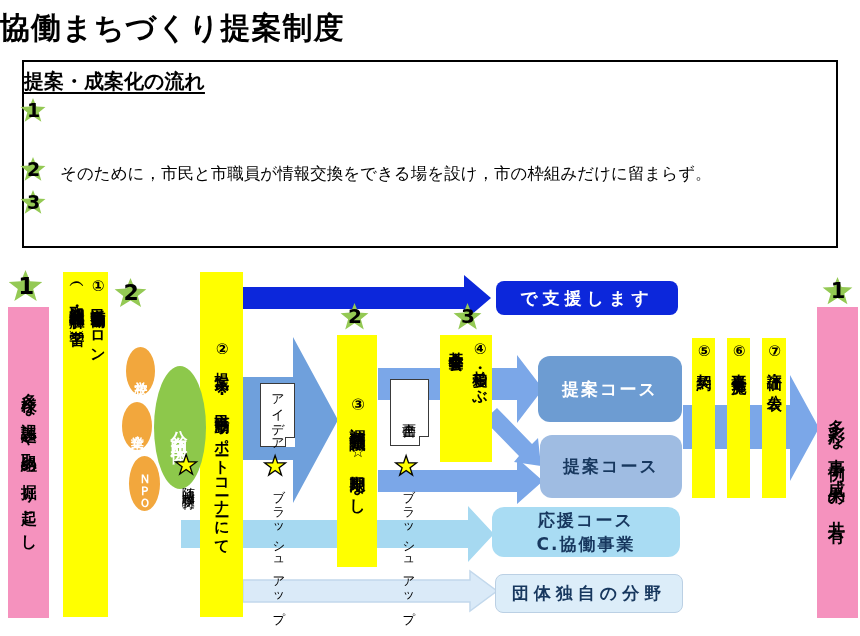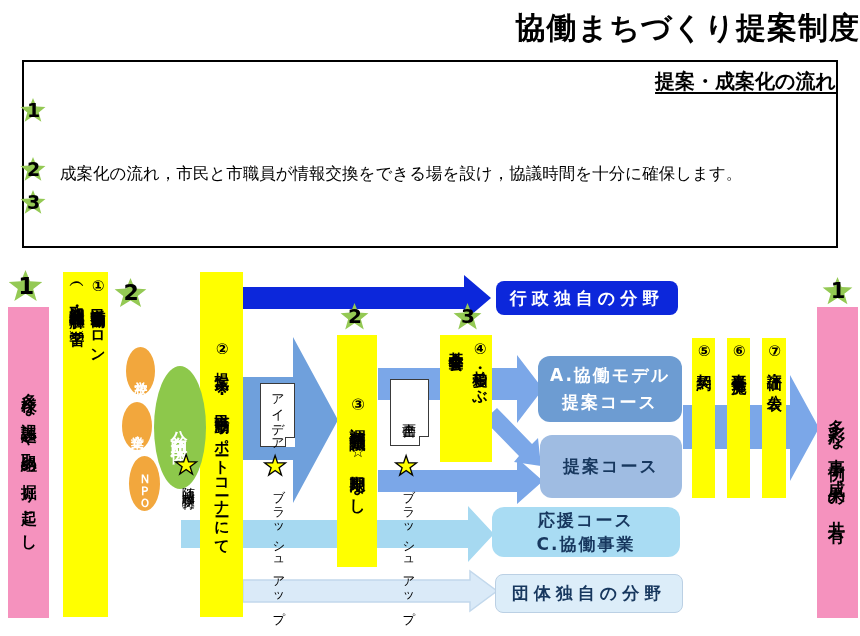--- a/index.html
+++ b/index.html
@@ -2,23 +2,23 @@
 <html><head>
 <meta charset="utf-8">
 <style>
   html,body{margin:0;padding:0}
   body{
     width:860px;height:636px;position:relative;background:#fff;
     font-family:"DejaVu Sans","Liberation Sans",sans-serif;color:#000;overflow:hidden;
   }
   .abs{position:absolute}
   
-  .page-title{left:0;right:0;top:8px;text-align:right;font-size:30px;font-weight:bold;letter-spacing:1px}
+  .page-title{left:0;right:0;top:8px;text-align:left;font-size:30px;font-weight:bold;letter-spacing:1px}
   .intro-box{left:22px;top:60px;width:812px;height:184px;border:2px solid #000;background:#fff;z-index:2}
-  .intro-heading{left:0;right:0;top:6px;text-align:right;font-size:20px;font-weight:bold}
+  .intro-heading{left:0;right:0;top:6px;text-align:left;font-size:20px;font-weight:bold}
   .intro-heading span{text-decoration:underline;text-underline-offset:4px}
   .intro-item{left:36px;width:778px;font-size:16.5px;line-height:28px}
   
   .gstar{position:absolute;z-index:4}
   .gstar .shape{position:absolute;left:0;top:0;right:0;bottom:0;background:#94C954;
     clip-path:polygon(50% 0%,63% 33%,98% 35%,72% 56%,82% 91%,50% 70%,18% 91%,28% 56%,2% 35%,37% 33%)}
   .gstar .num{position:absolute;left:52%;top:46%;transform:translate(-50%,-50%);font-weight:bold;color:#000;line-height:1}
   
   .bar{position:absolute;display:flex;align-items:center;justify-content:center;z-index:2}
   .bar.top{align-items:flex-start}
@@ -56,21 +56,21 @@
 
   <div class="gstar" style="left:-4px;top:36px;width:26px;height:26px">
     <span class="shape"></span>
     <span class="num" style="font-size:19px">1</span>
   </div>
 
   <div class="gstar" style="left:-4px;top:95px;width:26px;height:26px">
     <span class="shape"></span>
     <span class="num" style="font-size:19px">2</span>
   </div>
-  <div class="abs intro-item" style="top:98px">成案化の流れ，市民と市職員が情報交換をできる場を設け，協議時間を十分に確保します。</div>
+  <div class="abs intro-item" style="top:98px">そのために，市民と市職員が情報交換をできる場を設け，市の枠組みだけに留まらず。</div>
 
   <div class="gstar" style="left:-4px;top:128px;width:26px;height:26px">
     <span class="shape"></span>
     <span class="num" style="font-size:19px">3</span>
   </div>
 </div>
 
 <svg class="flow" width="860" height="381" viewBox="0 255 860 381">
   <polygon points="243,287 464,287 464,275 491,298 464,321 464,309 243,309" fill="#0C27DB"></polygon>
   <polygon points="243,377 293,377 293,337 338,420 293,503 293,460 243,460" fill="#6FA0DC"></polygon>
@@ -145,24 +145,23 @@
   <span class="num" style="font-size:20px">3</span>
 </div>
 <div class="bar2" style="left:440px;top:335px;width:52px;height:127px">
   <div class="cols" style="font-size:15px;font-weight:bold;line-height:24px;letter-spacing:1px">
     <div>④柏・愛らぶ</div>
     <div>基金審査会</div>
   </div>
 </div>
 
 <div class="rbox" style="left:496px;top:281px;width:182px;height:34px;border-radius:8px;background:#0C27DB;color:#fff;font-size:17px;letter-spacing:5px">
-  <span>行政独自の分野</span>
+  <span>で支援します</span>
 </div>
 <div class="rbox" style="left:538px;top:356px;width:144px;height:66px;border-radius:12px;background:#6D9CD2;color:#fff;font-size:17px;line-height:27px;letter-spacing:2px">
-  <span>A.協働モデル</span>
   <span>提案コース</span>
 </div>
 <div class="rbox" style="left:540px;top:435px;width:142px;height:63px;border-radius:12px;background:#9FBCE2;color:#17375E;font-size:17px;line-height:27px;letter-spacing:2px">
   <span>提案コース</span>
 </div>
 <div class="rbox" style="left:492px;top:507px;width:188px;height:50px;border-radius:12px;background:#A9DCF3;color:#17375E;font-size:17px;line-height:24px;letter-spacing:2px">
   <span>応援コース</span>
   <span>C.協働事業</span>
 </div>
 <div class="rbox" style="left:495px;top:574px;width:186px;height:37px;border-radius:8px;background:#DCEDF9;border:1px solid #BBD0E4;color:#17375E;font-size:17px;letter-spacing:5px">

